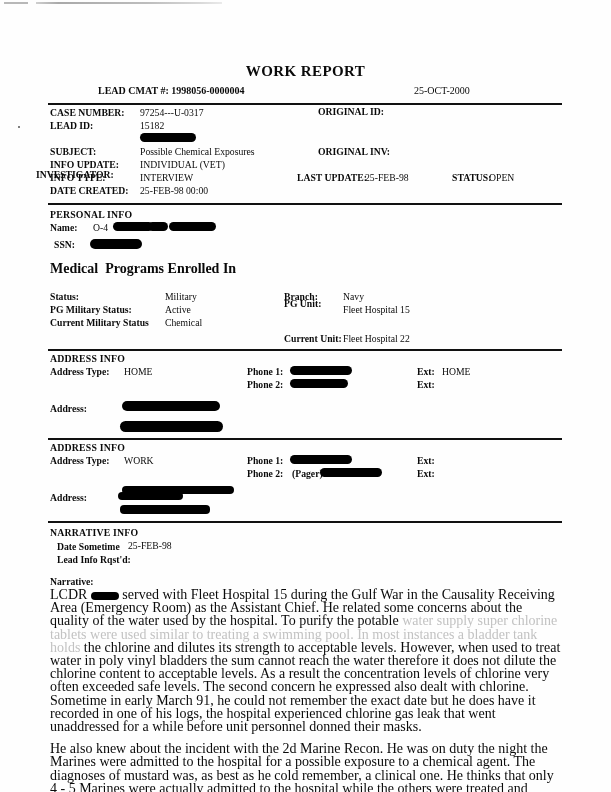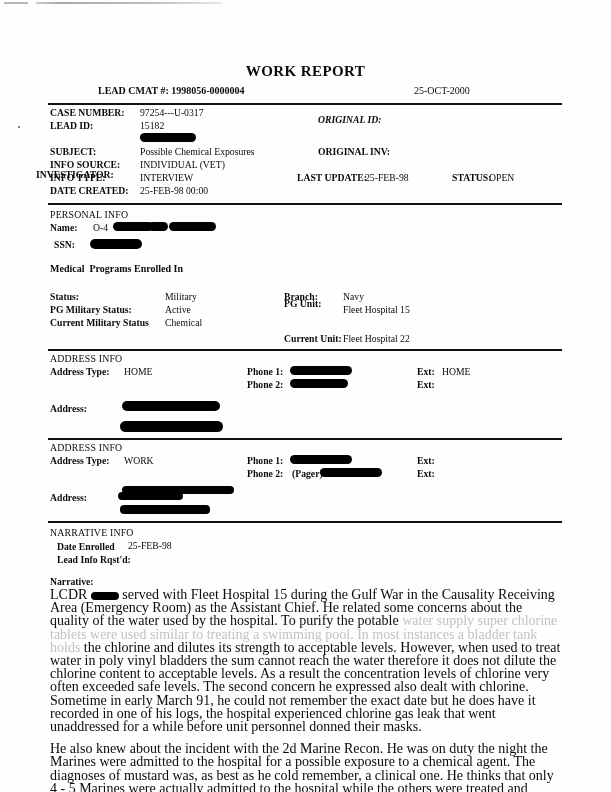--- a/index.html
+++ b/index.html
@@ -117,21 +117,21 @@
     font-size: 9.7px;
     white-space: pre;
     line-height: 12px;
   }
   .b { font-weight: bold; }
 
   
   .seclabel {
     position: absolute;
     font-size: 9.8px;
-    font-weight: normal;
+    font-weight: bold;
     letter-spacing: .2px;
     white-space: pre;
   }
 
   
   .redact {
     position: absolute;
     background: #000;
     border-radius: 7px;
   }
@@ -173,35 +173,35 @@
 
   <div class="cmat-row">
     <div class="cmat"><span>LEAD CMAT #:</span> <span class="val">1998056-0000004</span></div>
     <div class="cdate">25-OCT-2000</div>
   </div>
 
   <div class="rule" style="top:103px;"></div>
 
   <div class="f b" style="left:50px; top:107px;">CASE NUMBER:</div>
   <div class="f" style="left:140px; top:107px;">97254---U-0317</div>
-  <div class="f b" style="left:318px; top:114px;font-style:italic;">ORIGINAL ID:</div>
+  <div class="f b" style="left:318px; top:106px;">ORIGINAL ID:</div>
   <div class="f" style="left:420px; top:107px;"></div>
 
   <div class="f b" style="left:50px; top:120px;">LEAD ID:</div>
   <div class="f" style="left:140px; top:120px;">15182</div>
   <div class="f b" style="left:318px; top:120px;margin-top:26px;">ORIGINAL INV:</div>
   <div class="f" style="left:430px; top:120px;"></div>
 
   <div class="f b" style="left:36px; top:133px;margin-top:36px;">INVESTIGATOR:</div>
   <div class="redact" style="left:140px; top:133px; width:56px; height:9px;"></div>
 
   <div class="f b" style="left:50px; top:146px;">SUBJECT:</div>
   <div class="f" style="left:140px; top:146px;">Possible Chemical Exposures</div>
 
-  <div class="f b" style="left:50px; top:159px;">INFO SOURCE:</div>
+  <div class="f b" style="left:50px; top:159px;">INFO UPDATE:</div>
   <div class="f" style="left:140px; top:159px;">INDIVIDUAL (VET)</div>
 
   <div class="f b" style="left:50px; top:172px;">INFO TYPE:</div>
   <div class="f" style="left:140px; top:172px;">INTERVIEW</div>
   <div class="f b" style="left:297px; top:172px;">LAST UPDATE:</div>
   <div class="f" style="left:365px; top:172px;">25-FEB-98</div>
   <div class="f b" style="left:452px; top:172px;">STATUS:</div>
   <div class="f" style="left:489px; top:172px;">OPEN</div>
 
   <div class="f b" style="left:50px; top:185px;">DATE CREATED:</div>
@@ -212,21 +212,21 @@
   <div class="seclabel" style="left:50px; top:209px;">PERSONAL INFO</div>
   <div class="f b" style="left:50px; top:222px;">Name:</div>
   <div class="f" style="left:93px; top:222px;">O-4</div>
   <div class="redact" style="left:113px; top:222px; width:40px; height:9px;"></div>
   <div class="redact" style="left:148px; top:222px; width:20px; height:9px;"></div>
   <div class="redact" style="left:169px; top:222px; width:47px; height:9px;"></div>
 
   <div class="f b" style="left:54px; top:239px;">SSN:</div>
   <div class="redact" style="left:90px; top:239px; width:52px; height:10px;"></div>
 
-  <div class="f b" style="left:50px; top:263px; font-size:10px;">Medical  Programs Enrolled In</div>
+  <div class="f b" style="left:50px; top:263px; font-size:14px;">Medical  Programs Enrolled In</div>
 
   <div class="f b" style="left:50px; top:291px;">Status:</div>
   <div class="f" style="left:165px; top:291px;">Military</div>
   <div class="f b" style="left:284px; top:291px;">Branch:</div>
   <div class="f" style="left:343px; top:291px;">Navy</div>
 
   <div class="f b" style="left:50px; top:304px;">PG Military Status:</div>
   <div class="f" style="left:165px; top:304px;">Active</div>
   <div class="f b" style="left:284px; top:298px;">PG Unit:</div>
   <div class="f" style="left:343px; top:304px;">Fleet Hospital 15</div>
@@ -273,21 +273,21 @@
   <div class="f" style="left:442px; top:468px;"></div>
 
   <div class="f b" style="left:50px; top:492px;">Address:</div>
   <div class="redact sq" style="left:122px; top:486px; width:112px; height:8px;"></div>
   <div class="redact sq" style="left:118px; top:492px; width:65px; height:8px;"></div>
   <div class="redact sq" style="left:120px; top:505px; width:90px; height:9px;"></div>
 
   <div class="rule" style="top:521px;"></div>
 
   <div class="seclabel" style="left:50px; top:527px;">NARRATIVE INFO</div>
-  <div class="f b" style="left:57px; top:541px;">Date Enrolled</div>
+  <div class="f b" style="left:57px; top:541px;">Date Sometime</div>
   <div class="f" style="left:128px; top:540px;">25-FEB-98</div>
   <div class="f b" style="left:57px; top:554px;">Lead Info Rqst'd:</div>
   <div class="f" style="left:140px; top:554px;"></div>
 
   <div class="f b" style="left:50px; top:576px;">Narrative:</div>
 
   <div class="narr" style="top:588px;">
     <p><span>LCDR </span><span class="inline-redact" style="width:28px;"></span><span> served with Fleet Hospital 15 during the Gulf War in the Causality Receiving Area (Emergency Room) as the Assistant Chief.  He related some concerns about the quality of the water used by the hospital.  To purify the potable </span><span class="faded">water supply super chlorine tablets were used similar to treating a swimming pool.  In most instances a bladder tank holds </span><span>the chlorine and dilutes its strength to acceptable levels.  However, when used to treat water in poly vinyl bladders the sum cannot reach the water therefore it does not dilute the chlorine content to acceptable levels.  As a result the concentration levels of chlorine very often exceeded safe levels.  The second concern he expressed also dealt with chlorine.  Sometime in early March 91, he could not remember the exact date but he does have it recorded in one of his logs, the hospital experienced chlorine gas leak that went unaddressed for a while before unit personnel donned their masks.</span></p>
     <p><span>He also knew about the incident with the 2d Marine Recon.  He was on duty the night the Marines were admitted to the hospital for a possible exposure to a chemical agent.  The diagnoses of mustard was, as best as he cold remember, a clinical one.  He thinks that only 4 - 5 Marines were actually admitted to the hospital while the others were treated and released.  He has a photo copy of the Causality Receiving Log which he is willing to provide if LCDR </span><span class="inline-redact" style="width:26px;"></span><span> served with</span></p>
   </div>

